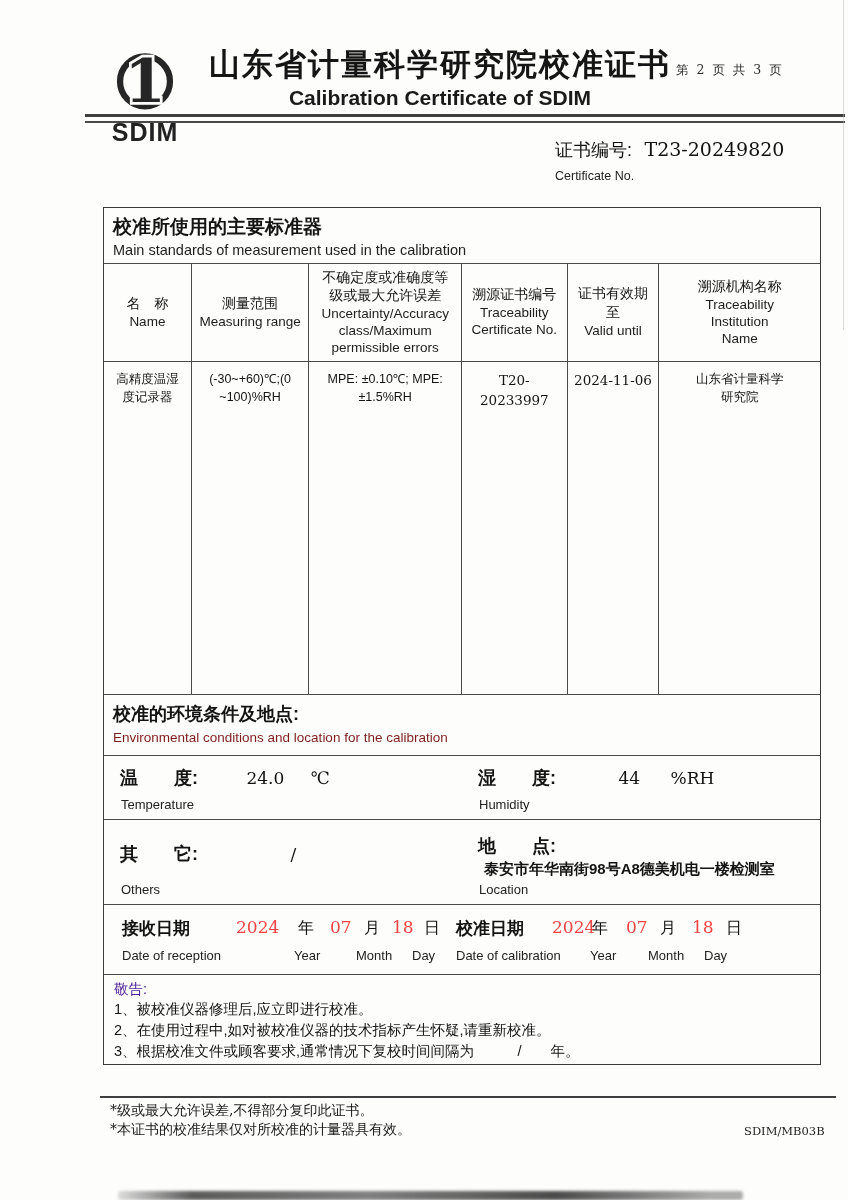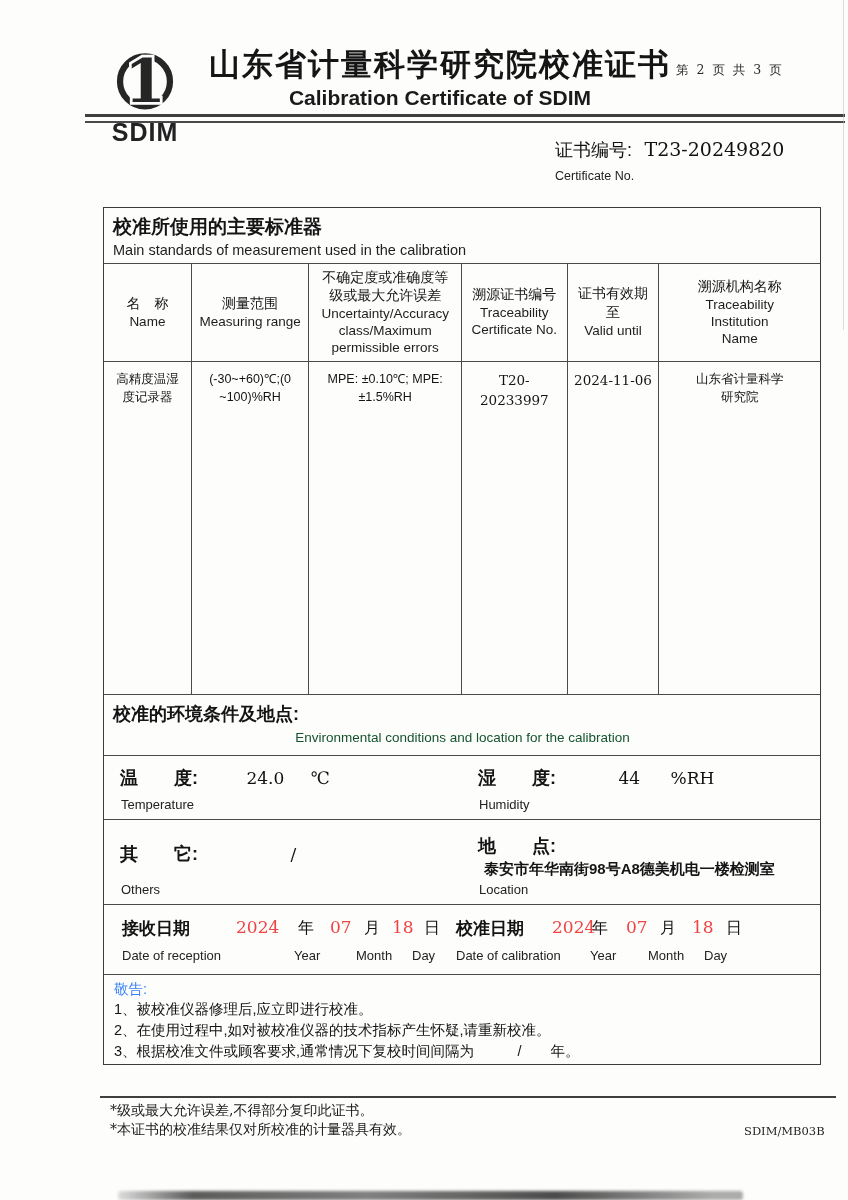--- a/index.html
+++ b/index.html
@@ -66,42 +66,42 @@
   .c4 { width: 14.76%; } .c5 { width: 12.81%; } .c6 { width: 22.43%; }
   .col .zh { font-size: 14px; color: #161616; white-space: pre-line; line-height: 1.35; }
   .col .en { font-size: 13.5px; color: #1d1d1d; white-space: pre-line; line-height: 1.25; margin-top: 1px; }
   .tbl-data .col { justify-content: flex-start; padding-top: 8px; }
   .cell { font-size: 12.5px; line-height: 1.5; color: #141414; white-space: pre-line; }
   .cell.serif { font-family: "DejaVu Serif", "Liberation Serif", serif; font-size: 13.5px; }
 
   
   .env-title { height: 61px; padding: 7px 8px 0 9px; }
   .env-title .zh { font-size: 18px; font-weight: 700; color: #141414; }
-  .env-title .en { font-size: 13.5px; color: #14532d; margin-top: 4px; text-align: center; }
+  .env-title .en { font-size: 13.5px; color: #7f1d1d; margin-top: 4px; }
 
   .pair-row { display: flex; }
   .half { width: 50%; position: relative; padding: 10px 8px 0 16px; }
   .zh-big { font-size: 18px; font-weight: 700; color: #141414; display: inline-block; text-align: right; }
   .val { font-family: "DejaVu Serif", "Liberation Serif", serif; font-size: 17px; color: #111; }
   .sub-en { position: absolute; left: 17px; bottom: 7px; font-size: 13px; color: #222; }
   .temp-row { height: 64px; }
   .others-row { height: 86px; }
   .loc-text { display: inline-block; vertical-align: top; width: 312px; font-size: 15px; font-weight: 600; color: #141414; line-height: 1.45; margin-left: 6px; }
 
   
   .dates-row { height: 70px; }
   .dates-row span { position: absolute; white-space: nowrap; }
   .d-zh { font-size: 17px; font-weight: 700; color: #131313; top: 12px; }
   .d-val { font-family: "DejaVu Serif", "Liberation Serif", serif; font-size: 17px; color: #ef4444; top: 12px; }
   .d-unit { font-size: 16px; color: #131313; top: 13px; }
   .d-en { font-size: 13px; color: #222; top: 43px; }
 
   
   .notice { height: 89px; padding: 5px 10px 0 10px; }
-  .notice-title { font-size: 14.5px; color: #3b82f6; }
+  .notice-title { font-size: 14.5px; color: #4c1d95; }
   .notice-item { font-size: 14.5px; color: #141414; line-height: 1.45; }
 
   
   .foot-rule { position: absolute; left: 100px; top: 1096px; width: 736px; height: 2px; background: #3f3f3f; }
   .foot-note { position: absolute; left: 110px; font-family: "DejaVu Serif", "Liberation Serif", serif; font-size: 14px; color: #1a1a1a; white-space: nowrap; }
   .fn1 { top: 1102px; } .fn2 { top: 1121px; }
   .form-code { position: absolute; left: 744px; top: 1124px; font-family: "DejaVu Serif", "Liberation Serif", serif; font-size: 11.5px; color: #222; }
 
   
   .scan-edge { position: absolute; left: 843px; top: 0; width: 1px; height: 330px; background: #bbb; opacity: .5; }

